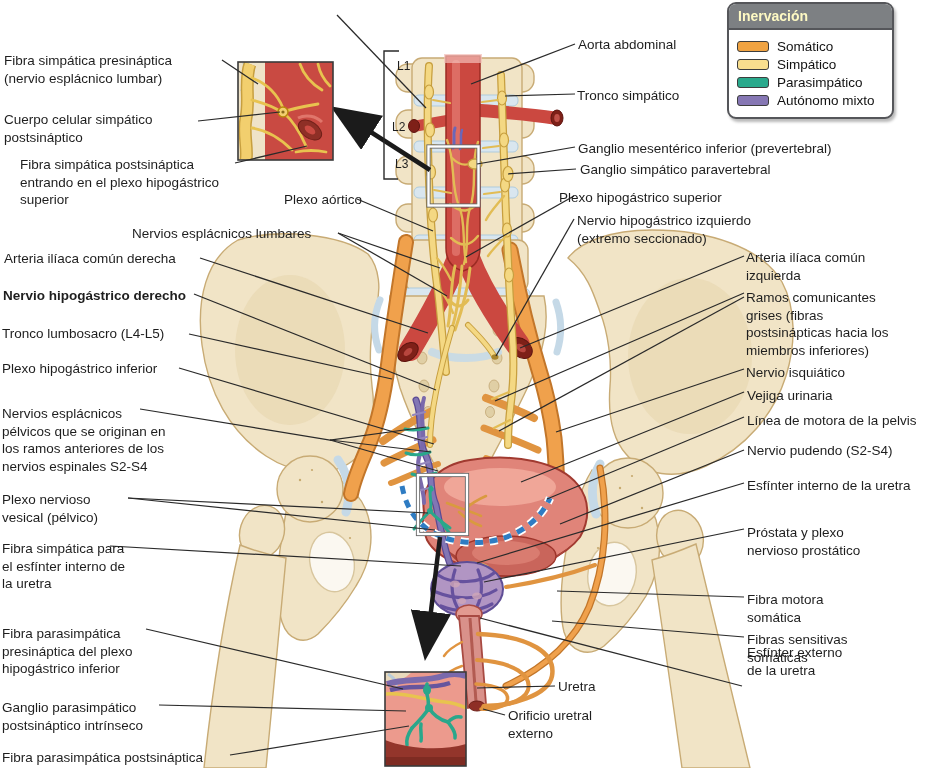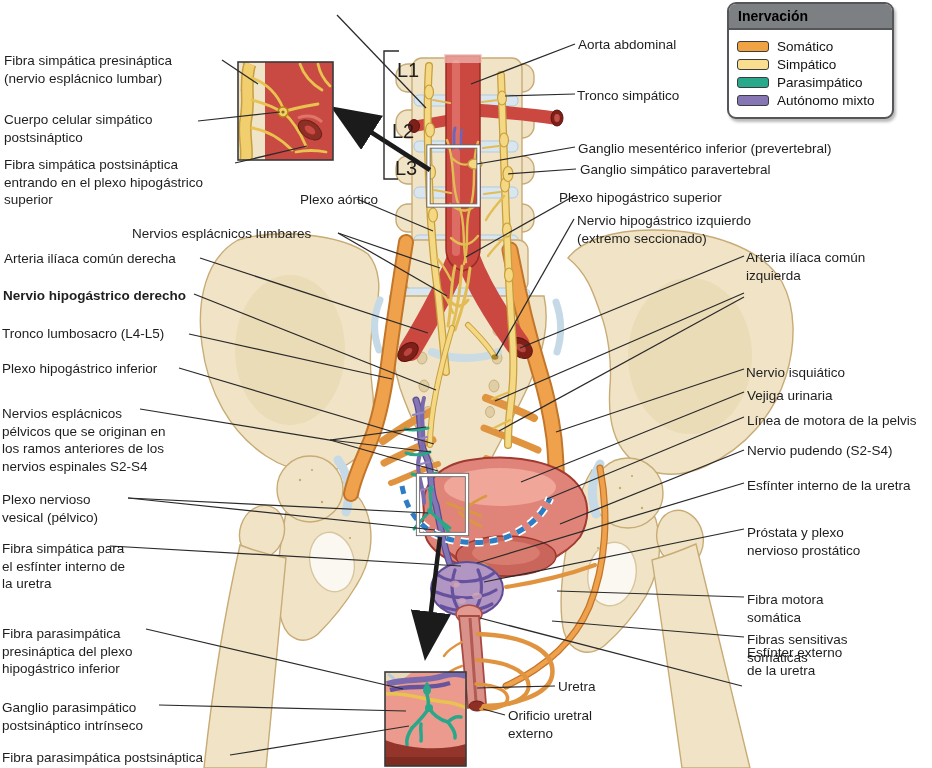--- a/index.html
+++ b/index.html
@@ -1,25 +1,25 @@
 <!DOCTYPE html>
 <html><head>
 <meta charset="utf-8">
 <style>
   html,body{margin:0;padding:0;background:#fff;}
   #fig{position:relative;width:932px;height:768px;background:#fff;
        font-family:"Liberation Sans", sans-serif;overflow:hidden;}
   #art{position:absolute;left:0;top:0;}
   .lbl{position:absolute;font-size:13.5px;line-height:17.5px;color:#1e1e1e;}
   .nw{white-space:nowrap;}
-  .lvl{position:absolute;font-size:20px;color:#1e1e1e;}
+  .lvl{position:absolute;font-size:12px;color:#1e1e1e;}
   .legend{position:absolute;left:727px;top:2px;width:163px;border:2px solid #55565A;
           border-radius:9px;background:#fff;overflow:hidden;
           box-shadow:2px 3px 3px rgba(0,0,0,0.28);}
-  .legend-header{background:#7D8083;color:#000000;font-weight:bold;font-size:14px;
+  .legend-header{background:#7D8083;color:#fef9c3;font-weight:bold;font-size:14px;
           padding:4px 19px 4px 9px;border-bottom:2px solid #55565A;}
   .legend-body{padding:7px 8px 8px 8px;}
   .legend-row{display:flex;align-items:center;height:18px;}
   .swatch{width:30px;height:9px;border:1.2px solid #3d3d3d;border-radius:3px;
           margin-right:8px;flex:none;}
   .legend-row .txt{font-size:13.5px;color:#111;}
 </style>
 </head>
 <body>
 
@@ -385,41 +385,42 @@
     <line x1="744" y1="597" x2="557" y2="591"></line>
     <line x1="744" y1="637" x2="552" y2="621"></line>
     <line x1="742" y1="686" x2="480" y2="618"></line>
     <line x1="555" y1="686" x2="477" y2="688"></line>
     <line x1="505" y1="715" x2="483" y2="709"></line>
   </g>
 </svg>
 
 <div class="lbl" style="left:4px;top:52px;width:212px;">Fibra simpática presináptica (nervio esplácnico lumbar)</div>
 <div class="lbl" style="left:4px;top:111px;width:170px;">Cuerpo celular simpático postsináptico</div>
-<div class="lbl" style="left:4px;top:156px;width:200px;">Fibra simpática postsináptica entrando en el plexo hipogástrico superior</div>
-<div class="lbl nw" style="left:284px;top:191px;margin-left:16px;">Plexo aórtico</div>
+<div class="lbl" style="left:20px;top:156px;width:200px;">Fibra simpática postsináptica entrando en el plexo hipogástrico superior</div>
+<div class="lbl nw" style="left:284px;top:191px;">Plexo aórtico</div>
 <div class="lbl nw" style="left:132px;top:225px;">Nervios esplácnicos lumbares</div>
 <div class="lbl nw" style="left:4px;top:250px;">Arteria ilíaca común derecha</div>
 <div class="lbl nw" style="left:3px;top:287px;font-weight:bold;">Nervio hipogástrico derecho</div>
 <div class="lbl nw" style="left:2px;top:325px;">Tronco lumbosacro (L4-L5)</div>
 <div class="lbl nw" style="left:2px;top:360px;">Plexo hipogástrico inferior</div>
 <div class="lbl" style="left:2px;top:405px;width:172px;">Nervios esplácnicos pélvicos que se originan en los ramos anteriores de los nervios espinales S2-S4</div>
 <div class="lbl" style="left:2px;top:491px;width:110px;">Plexo nervioso vesical (pélvico)</div>
 <div class="lbl" style="left:2px;top:540px;width:126px;">Fibra simpática para el esfínter interno de la uretra</div>
 <div class="lbl" style="left:2px;top:625px;width:170px;">Fibra parasimpática presináptica del plexo hipogástrico inferior</div>
 <div class="lbl" style="left:2px;top:699px;width:175px;">Ganglio parasimpático postsináptico intrínseco</div>
 <div class="lbl nw" style="left:2px;top:749px;">Fibra parasimpática postsináptica</div>
 
 <div class="lbl nw" style="left:578px;top:36px;">Aorta abdominal</div>
 <div class="lbl nw" style="left:577px;top:87px;">Tronco simpático</div>
 <div class="lbl nw" style="left:578px;top:140px;">Ganglio mesentérico inferior (prevertebral)</div>
 <div class="lbl nw" style="left:580px;top:161px;">Ganglio simpático paravertebral</div>
 <div class="lbl nw" style="left:559px;top:189px;">Plexo hipogástrico superior</div>
 <div class="lbl" style="left:577px;top:212px;width:230px;">Nervio hipogástrico izquierdo (extremo seccionado)</div>
 <div class="lbl" style="left:746px;top:249px;width:150px;">Arteria ilíaca común izquierda</div>
+<div class="lbl" style="left:746px;top:289px;width:165px;">Ramos comunicantes grises (fibras postsinápticas hacia los miembros inferiores)</div>
 <div class="lbl nw" style="left:746px;top:364px;">Nervio isquiático</div>
 <div class="lbl nw" style="left:747px;top:387px;">Vejiga urinaria</div>
 <div class="lbl nw" style="left:747px;top:412px;">Línea de motora de la pelvis</div>
 <div class="lbl nw" style="left:747px;top:442px;">Nervio pudendo (S2-S4)</div>
 <div class="lbl nw" style="left:747px;top:477px;">Esfínter interno de la uretra</div>
 <div class="lbl" style="left:747px;top:524px;width:150px;">Próstata y plexo nervioso prostático</div>
 <div class="lbl" style="left:747px;top:591px;width:105px;">Fibra motora somática</div>
 <div class="lbl" style="left:747px;top:631px;width:110px;">Fibras sensitivas somáticas</div>
 <div class="lbl" style="left:747px;top:644px;width:110px;">Esfínter externo de la uretra</div>
 <div class="lbl nw" style="left:558px;top:678px;">Uretra</div>

